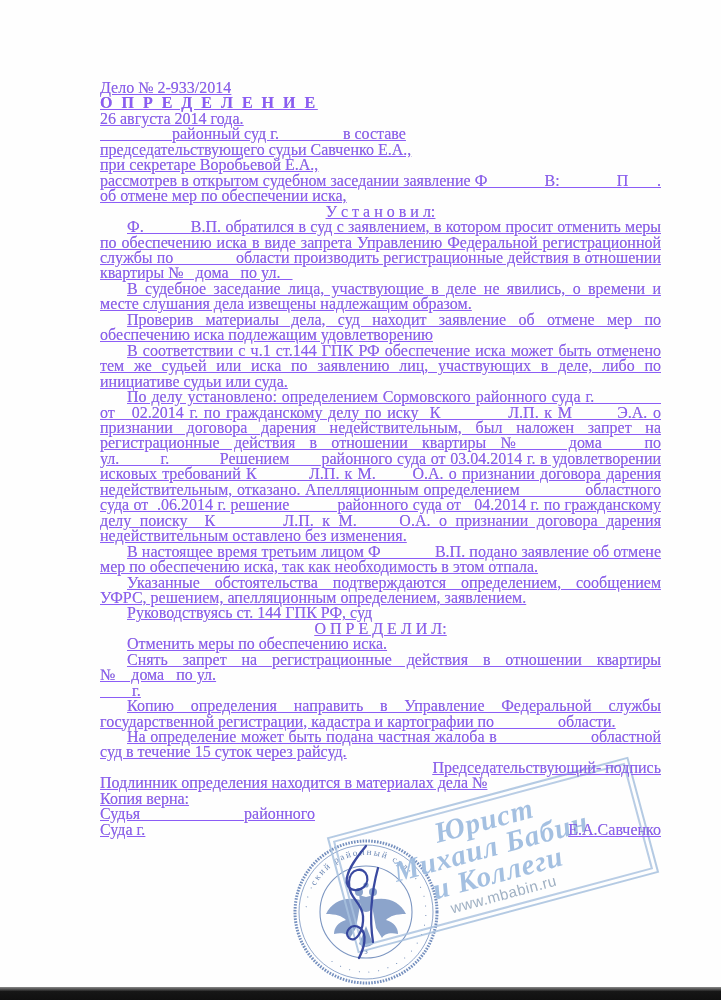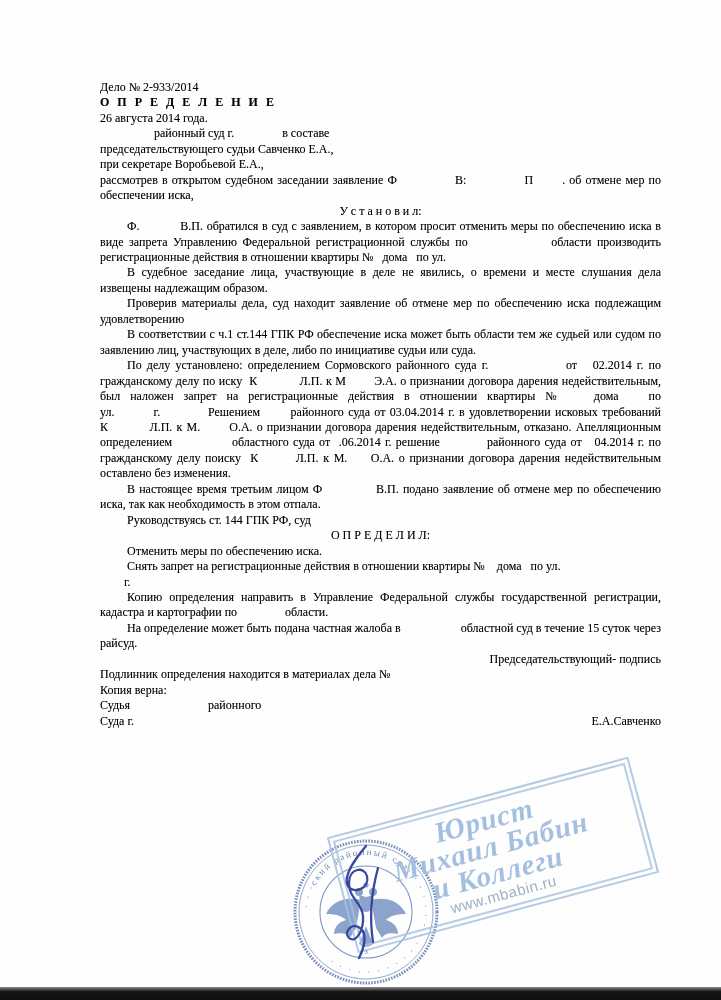--- a/index.html
+++ b/index.html
@@ -3,22 +3,23 @@
 <meta charset="utf-8">
 <style>
   html,body { margin:0; padding:0; background:#ffffff; }
   .page {
     position:relative; width:721px; height:1000px;
     background:#fefefe; overflow:hidden;
     font-family:"Liberation Serif", serif;
   }
   .content {
     position:absolute; left:100px; top:80px; width:561px; z-index:4;
-    font-size:12px; line-height:15.45px; color:#000000;
+    font-size:16px; line-height:15.45px; color:#8b5cf6;
     text-shadow:0 0 .5px rgba(30,30,30,.35);
+    text-decoration:underline;
   }
   .content p { margin:0; }
   .just { text-align:justify; }
   .ind  { text-indent:27px; }
   .center { text-align:center; }
   .case-number { margin-bottom:0; }
   .doc-title { text-align:left; font-weight:bold; letter-spacing:2.5px; margin:1px 0 13px 0; }
   .court-line { margin-top:2px; }
   .secretary-line { margin-top:1px; }
   .presiding { text-align:right; margin-top:14px; }
@@ -111,23 +112,24 @@
     <p class="court-line">&nbsp;&nbsp;&nbsp;&nbsp;&nbsp;&nbsp;&nbsp;&nbsp;&nbsp;&nbsp;&nbsp;&nbsp;&nbsp;&nbsp;&nbsp;&nbsp;&nbsp;&nbsp;районный суд г.&nbsp;&nbsp;&nbsp;&nbsp;&nbsp;&nbsp;&nbsp;&nbsp;&nbsp;&nbsp;&nbsp;&nbsp;&nbsp;&nbsp;&nbsp;&nbsp;в составе</p>
     <p>председательствующего судьи Савченко Е.А.,</p>
     <p class="secretary-line">при секретаре Воробьевой Е.А.,</p>
     <p class="just">рассмотрев в открытом судебном заседании заявление Ф&nbsp;&nbsp;&nbsp;&nbsp;&nbsp;&nbsp;&nbsp;&nbsp;&nbsp;&nbsp;&nbsp;&nbsp;&nbsp;&nbsp;В:&nbsp;&nbsp;&nbsp;&nbsp;&nbsp;&nbsp;&nbsp;&nbsp;&nbsp;&nbsp;&nbsp;&nbsp;&nbsp;&nbsp;П&nbsp;&nbsp;&nbsp;&nbsp;&nbsp;&nbsp;&nbsp;. об отмене мер по обеспечении иска,</p>
 
     <p class="center">У с т а н о в и л:</p>
 
     <p class="just ind">Ф.&nbsp;&nbsp;&nbsp;&nbsp;&nbsp;&nbsp;&nbsp;&nbsp;&nbsp;&nbsp;&nbsp;В.П. обратился в суд с заявлением, в котором просит отменить меры по обеспечению иска в виде запрета Управлению Федеральной регистрационной службы по &nbsp;&nbsp;&nbsp;&nbsp;&nbsp;&nbsp;&nbsp;&nbsp;&nbsp;&nbsp;&nbsp;&nbsp;&nbsp; области производить регистрационные действия в отношении квартиры №&nbsp;&nbsp;&nbsp;дома&nbsp;&nbsp;&nbsp;по ул.&nbsp;&nbsp;&nbsp;</p>
     <p class="just ind">В судебное заседание лица, участвующие в деле не явились, о времени и месте слушания дела извещены надлежащим образом.</p>
     <p class="just ind">Проверив материалы дела, суд находит заявление об отмене мер по обеспечению иска подлежащим удовлетворению</p>
-    <p class="just ind">В соответствии  с ч.1 ст.144 ГПК РФ обеспечение иска может быть области тем же судьей или судом по заявлению лиц, участвующих в деле, либо по инициативе судьи или суда.</p>
+    <p class="just ind">В соответствии  с ч.1 ст.144 ГПК РФ обеспечение иска может быть отменено тем же судьей или иска по заявлению лиц, участвующих в деле, либо по инициативе судьи или суда.</p>
     <p class="just ind">По делу установлено: определением Сормовского районного суда г.&nbsp;&nbsp;&nbsp;&nbsp;&nbsp;&nbsp;&nbsp;&nbsp;&nbsp;&nbsp;&nbsp;&nbsp;&nbsp;&nbsp; от &nbsp;&nbsp;02.2014 г. по гражданскому делу по иску&nbsp; К&nbsp;&nbsp;&nbsp;&nbsp;&nbsp;&nbsp;&nbsp;&nbsp;&nbsp;&nbsp;&nbsp;&nbsp;Л.П. к М&nbsp;&nbsp;&nbsp;&nbsp;&nbsp;&nbsp;&nbsp;&nbsp;Э.А. о признании договора дарения недействительным, был наложен запрет на регистрационные действия в отношении квартиры №&nbsp;&nbsp;&nbsp;дома&nbsp;&nbsp;&nbsp;по ул.&nbsp;&nbsp;&nbsp;&nbsp;&nbsp;&nbsp;&nbsp;&nbsp;&nbsp;г.&nbsp;&nbsp;&nbsp;&nbsp;&nbsp;&nbsp;&nbsp;&nbsp;&nbsp;&nbsp;&nbsp;Решением &nbsp;&nbsp;&nbsp;&nbsp;&nbsp;&nbsp;районного суда от 03.04.2014 г. в удовлетворении исковых требований К&nbsp;&nbsp;&nbsp;&nbsp;&nbsp;&nbsp;&nbsp;&nbsp;&nbsp;&nbsp;Л.П. к М.&nbsp;&nbsp;&nbsp;&nbsp;&nbsp;&nbsp;&nbsp;О.А. о признании договора дарения недействительным, отказано. Апелляционным определением &nbsp;&nbsp;&nbsp;&nbsp;&nbsp;&nbsp;&nbsp;&nbsp;&nbsp;&nbsp;&nbsp;&nbsp; областного суда от &nbsp;.06.2014 г. решение &nbsp;&nbsp;&nbsp;&nbsp;&nbsp;&nbsp;&nbsp;&nbsp;&nbsp; районного суда от &nbsp;&nbsp;04.2014 г. по гражданскому делу поиску&nbsp; К&nbsp;&nbsp;&nbsp;&nbsp;&nbsp;&nbsp;&nbsp;&nbsp;Л.П. к М.&nbsp;&nbsp;&nbsp;&nbsp;&nbsp;О.А. о признании договора дарения недействительным оставлено без изменения.</p>
     <p class="just ind">В настоящее время  третьим лицом Ф&nbsp;&nbsp;&nbsp;&nbsp;&nbsp;&nbsp;&nbsp;&nbsp;&nbsp;&nbsp;&nbsp;&nbsp;&nbsp;В.П. подано заявление об отмене мер по обеспечению иска, так как необходимость в этом отпала.</p>
+    <p class="just ind">Указанные обстоятельства подтверждаются определением, сообщением УФРС,  решением, апелляционным определением, заявлением.</p>
     <p class="ind">Руководствуясь ст. 144 ГПК РФ, суд</p>
 
     <p class="center">О П Р Е Д Е Л И Л:</p>
 
     <p class="ind">Отменить меры по обеспечению иска.</p>
     <p class="just ind">Снять запрет на регистрационные действия в отношении квартиры №&nbsp;&nbsp;&nbsp;&nbsp;дома&nbsp;&nbsp;&nbsp;по ул.</p>
     <p>&nbsp;&nbsp;&nbsp;&nbsp;&nbsp;&nbsp;&nbsp;&nbsp;г.</p>
     <p class="just ind">Копию определения направить в Управление Федеральной службы государственной регистрации, кадастра и картографии по &nbsp;&nbsp;&nbsp;&nbsp;&nbsp;&nbsp;&nbsp;&nbsp;&nbsp;&nbsp;&nbsp;&nbsp;&nbsp;&nbsp; области.</p>
     <p class="just ind">На определение может быть подана частная жалоба в &nbsp;&nbsp;&nbsp;&nbsp;&nbsp;&nbsp;&nbsp;&nbsp;&nbsp;&nbsp;&nbsp;&nbsp;&nbsp;&nbsp;&nbsp;&nbsp;&nbsp;&nbsp; областной суд в течение 15 суток через райсуд.</p>
 

